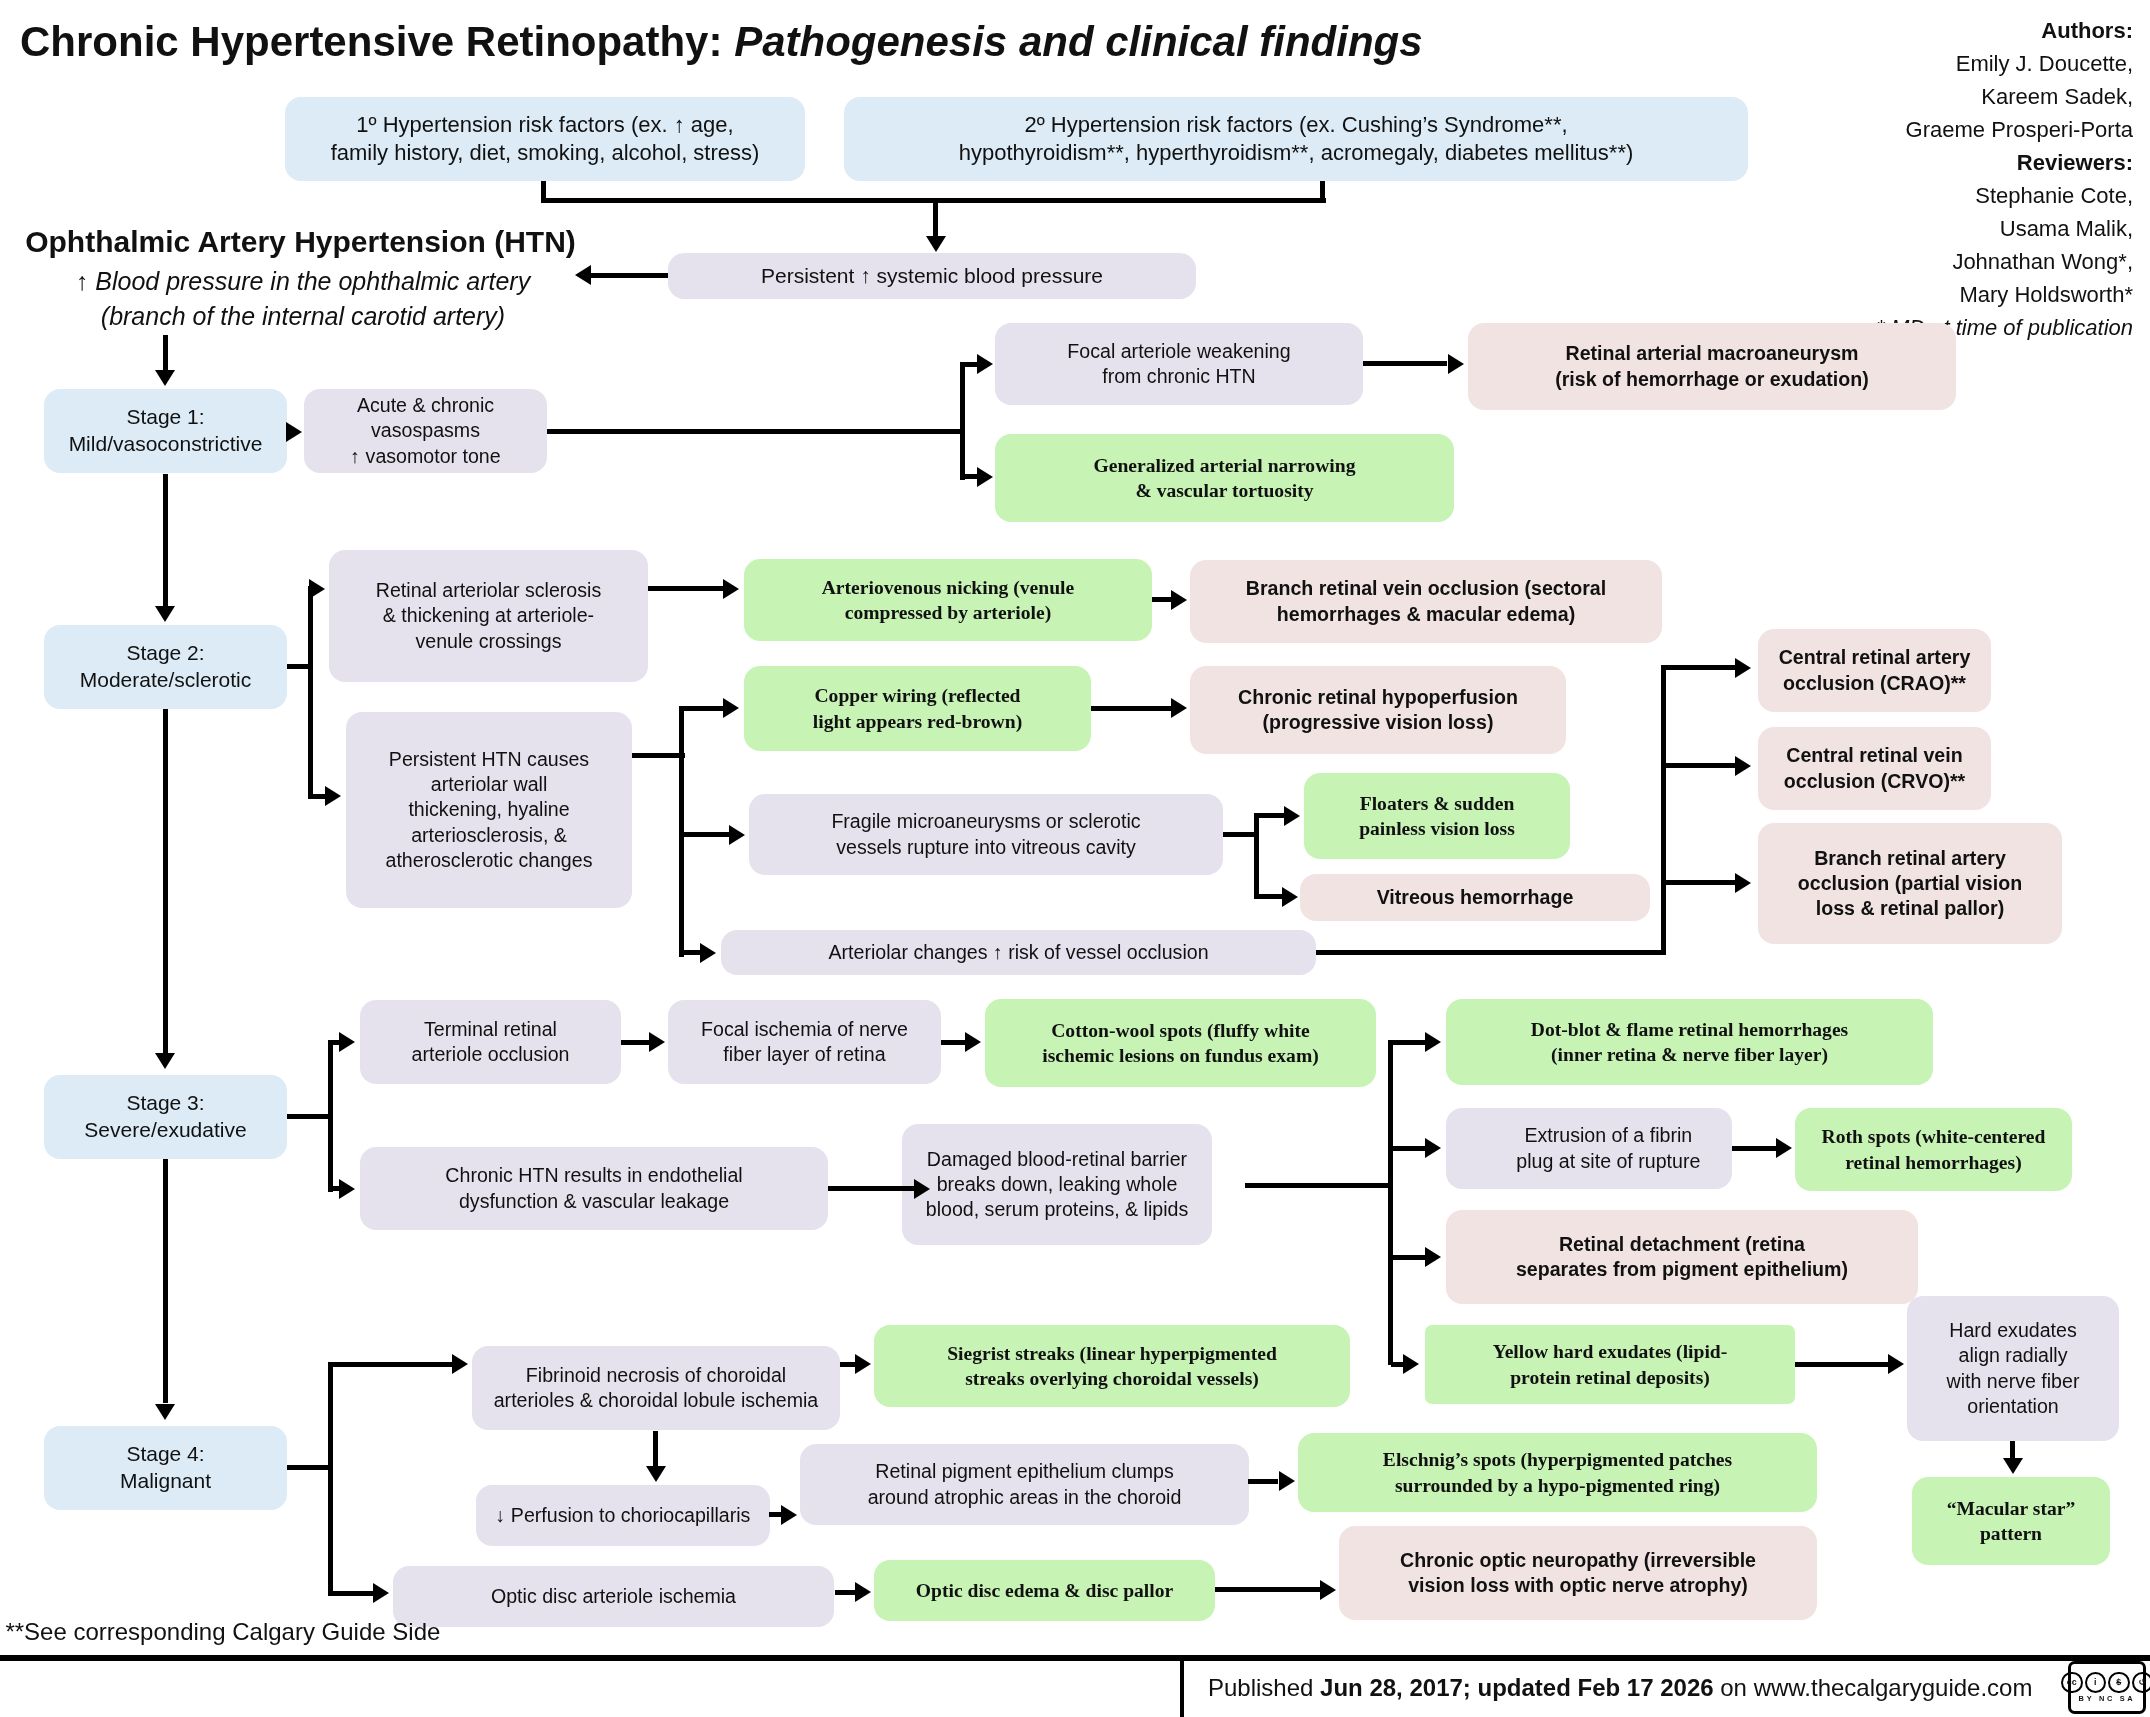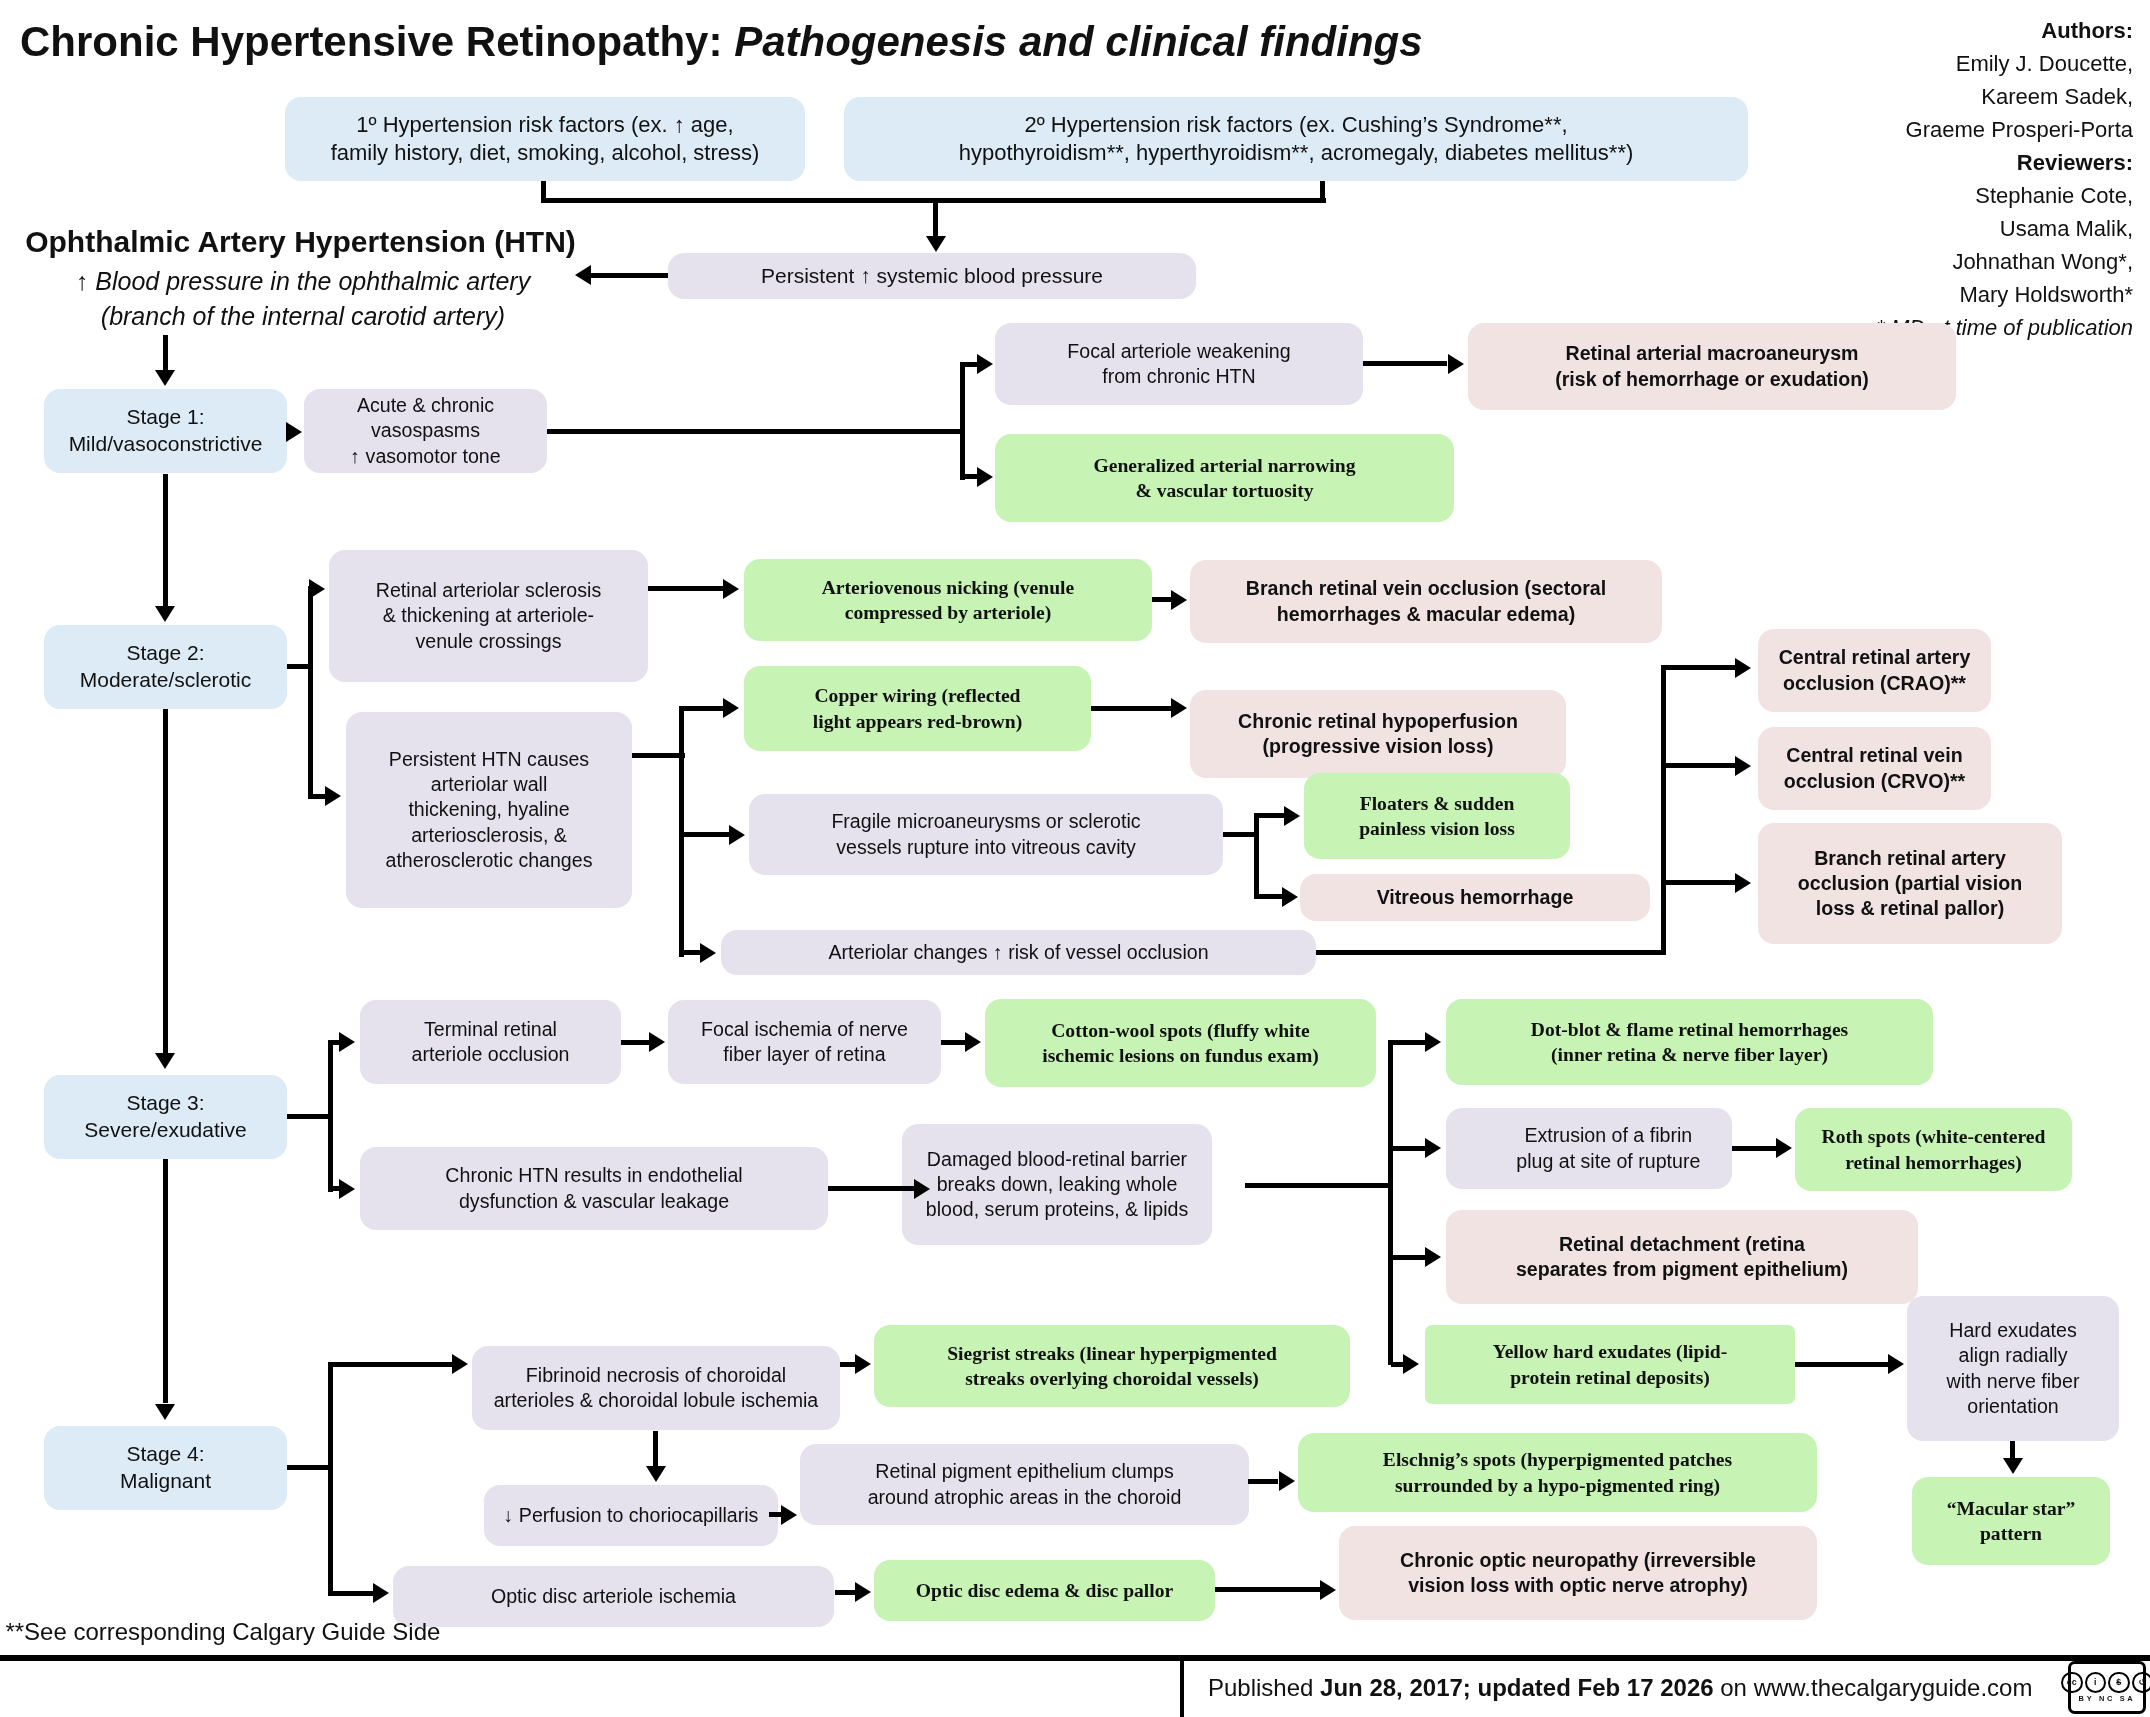--- a/index.html
+++ b/index.html
@@ -87,21 +87,21 @@
 compressed by arteriole)</div>
       <div class="node pink" style="left: 1190px; top: 560px; width: 472px; height: 83px;">Branch retinal vein occlusion (sectoral
 hemorrhages &amp; macular edema)</div>
       <div class="node lav" style="left: 346px; top: 712px; width: 286px; height: 196px;">Persistent HTN causes
 arteriolar wall
 thickening, hyaline
 arteriosclerosis, &amp;
 atherosclerotic changes</div>
       <div class="node green" style="left: 744px; top: 666px; width: 347px; height: 85px;">Copper wiring (reflected
 light appears red-brown)</div>
-      <div class="node pink" style="left: 1190px; top: 666px; width: 376px; height: 88px; margin-top: 24px;">Chronic retinal hypoperfusion
+      <div class="node pink" style="left: 1190px; top: 666px; width: 376px; height: 88px;">Chronic retinal hypoperfusion
 (progressive vision loss)</div>
       <div class="node lav" style="left: 749px; top: 794px; width: 474px; height: 81px;">Fragile microaneurysms or sclerotic
 vessels rupture into vitreous cavity</div>
       <div class="node green" style="left: 1304px; top: 773px; width: 266px; height: 86px;">Floaters &amp; sudden
 painless vision loss</div>
       <div class="node pink" style="left: 1300px; top: 874px; width: 350px; height: 47px;">Vitreous hemorrhage</div>
       <div class="node lav" style="left: 721px; top: 930px; width: 595px; height: 45px;">Arteriolar changes ↑ risk of vessel occlusion</div>
       <div class="node pink" style="left: 1758px; top: 629px; width: 233px; height: 83px;">Central retinal artery
 occlusion (CRAO)**</div>
       <div class="node pink" style="left: 1758px; top: 727px; width: 233px; height: 83px;">Central retinal vein
@@ -137,21 +137,21 @@
 with nerve fiber
 orientation</div>
       <div class="node green" style="left: 1912px; top: 1477px; width: 198px; height: 88px;">“Macular star”
 pattern</div>
       <div class="node blue" style="left: 44px; top: 1426px; width: 243px; height: 84px; font-size: 21px;">Stage 4:
 Malignant</div>
       <div class="node lav" style="left: 472px; top: 1346px; width: 368px; height: 84px;">Fibrinoid necrosis of choroidal
 arterioles &amp; choroidal lobule ischemia</div>
       <div class="node green" style="left: 874px; top: 1325px; width: 476px; height: 82px;">Siegrist streaks (linear hyperpigmented
 streaks overlying choroidal vessels)</div>
-      <div class="node lav" style="left: 476px; top: 1485px; width: 294px; height: 61px; margin-left: 8px;">↓ Perfusion to choriocapillaris</div>
+      <div class="node lav" style="left: 476px; top: 1485px; width: 294px; height: 61px;">↓ Perfusion to choriocapillaris</div>
       <div class="node lav" style="left: 800px; top: 1444px; width: 449px; height: 81px;">Retinal pigment epithelium clumps
 around atrophic areas in the choroid</div>
       <div class="node green" style="left: 1298px; top: 1433px; width: 519px; height: 79px;">Elschnig’s spots (hyperpigmented patches
 surrounded by a hypo-pigmented ring)</div>
       <div class="node lav" style="left: 393px; top: 1566px; width: 441px; height: 61px;">Optic disc arteriole ischemia</div>
       <div class="node green" style="left: 874px; top: 1560px; width: 341px; height: 61px;">Optic disc edema &amp; disc pallor</div>
       <div class="node pink" style="left: 1339px; top: 1526px; width: 478px; height: 94px;">Chronic optic neuropathy (irreversible
 vision loss with optic nerve atrophy)</div>
       <div class="line" style="left: 541px; top: 181px; width: 5.4px; height: 20px;"></div>
       <div class="line" style="left: 1320px; top: 181px; width: 5.4px; height: 20px;"></div>

